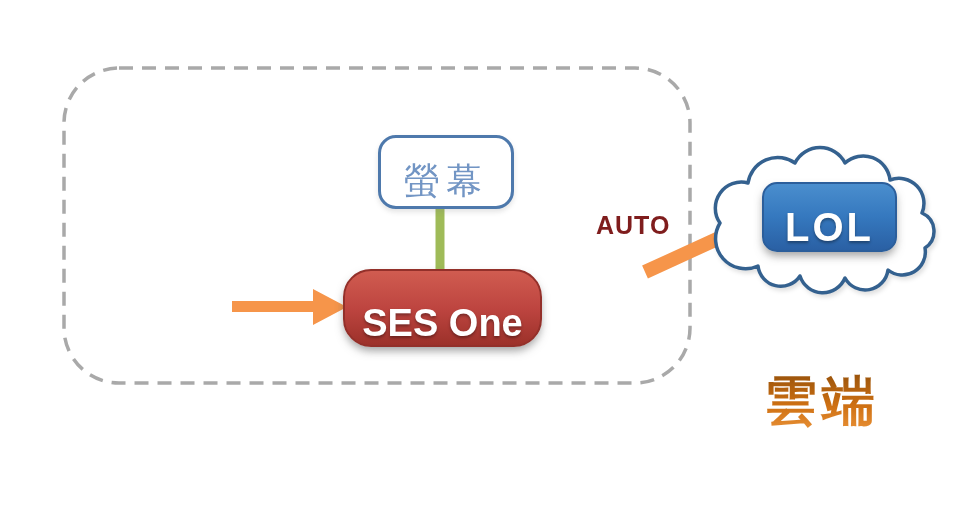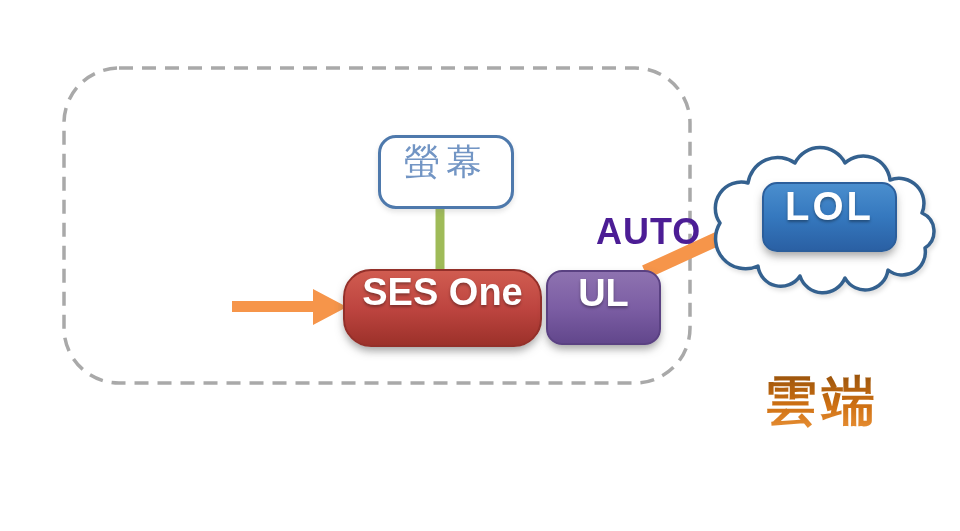--- a/index.html
+++ b/index.html
@@ -4,21 +4,21 @@
 <style>
   html,body { margin:0; padding:0; background:#ffffff; }
   .canvas {
     position:relative; width:960px; height:531px; background:#ffffff;
     overflow:hidden;
     font-family:"Liberation Sans","DejaVu Sans",sans-serif;
   }
   .overlay { position:absolute; left:0; top:0; pointer-events:none; }
 
   .node {
-    position:absolute; display:flex; align-items:flex-start; justify-content:center;
+    position:absolute; display:flex; align-items:flex-end; justify-content:center;
     color:#ffffff; font-weight:bold;
     text-shadow:0 2px 3px rgba(0,0,0,0.35);
     box-shadow:0 5px 8px -1px rgba(90,90,90,0.55);
   }
   .node-icam {
     left:103px; top:269px; width:130px; height:69px; border-radius:15px;
     font-size:36px;
     background:linear-gradient(180deg,#a7c566 0%, #8fb04c 50%, #74953c 100%);
     border:2px solid #7e9c44;
   }
@@ -43,21 +43,21 @@
   .node-screen {
     left:378px; top:135px; width:130px; height:68px; border-radius:18px;
     font-size:36px; letter-spacing:6px; font-weight:normal;
     background:#ffffff; border:3px solid #4e79ac;
     color:#7295c4; text-shadow:none;
     box-shadow:0 3px 5px rgba(120,120,120,0.2);
   }
 
   .auto-label {
     position:absolute; left:596px; top:211px;
-    font-size:36px; font-weight:bold; color:#4c1d95; letter-spacing:1px;
+    font-size:25px; font-weight:bold; color:#7f1d1d; letter-spacing:1px;
   }
 
   .wordart {
     position:absolute; font-weight:bold; color:#d97614; white-space:nowrap;margin-top:48px;
   }
   @supports (-webkit-background-clip: text) {
     .wordart {
       background:linear-gradient(180deg,#93500a 5%, #ce7013 55%, #f09a40 100%);
       -webkit-background-clip:text;
       background-clip:text;
@@ -98,23 +98,20 @@
 
   <div class="node node-screen">
     <span>螢幕</span>
   </div>
 
 
   <div class="node node-ses">
     <span>SES One</span>
   </div>
 
-  <div class="node node-ul">
-    <span>UL</span>
-  </div>
 
   <div class="node node-lol">
     <span>LOL</span>
   </div>
 
   <div class="auto-label">AUTO</div>
 
   <div class="wordart caption-cloud">雲端</div>
 
 </div>

